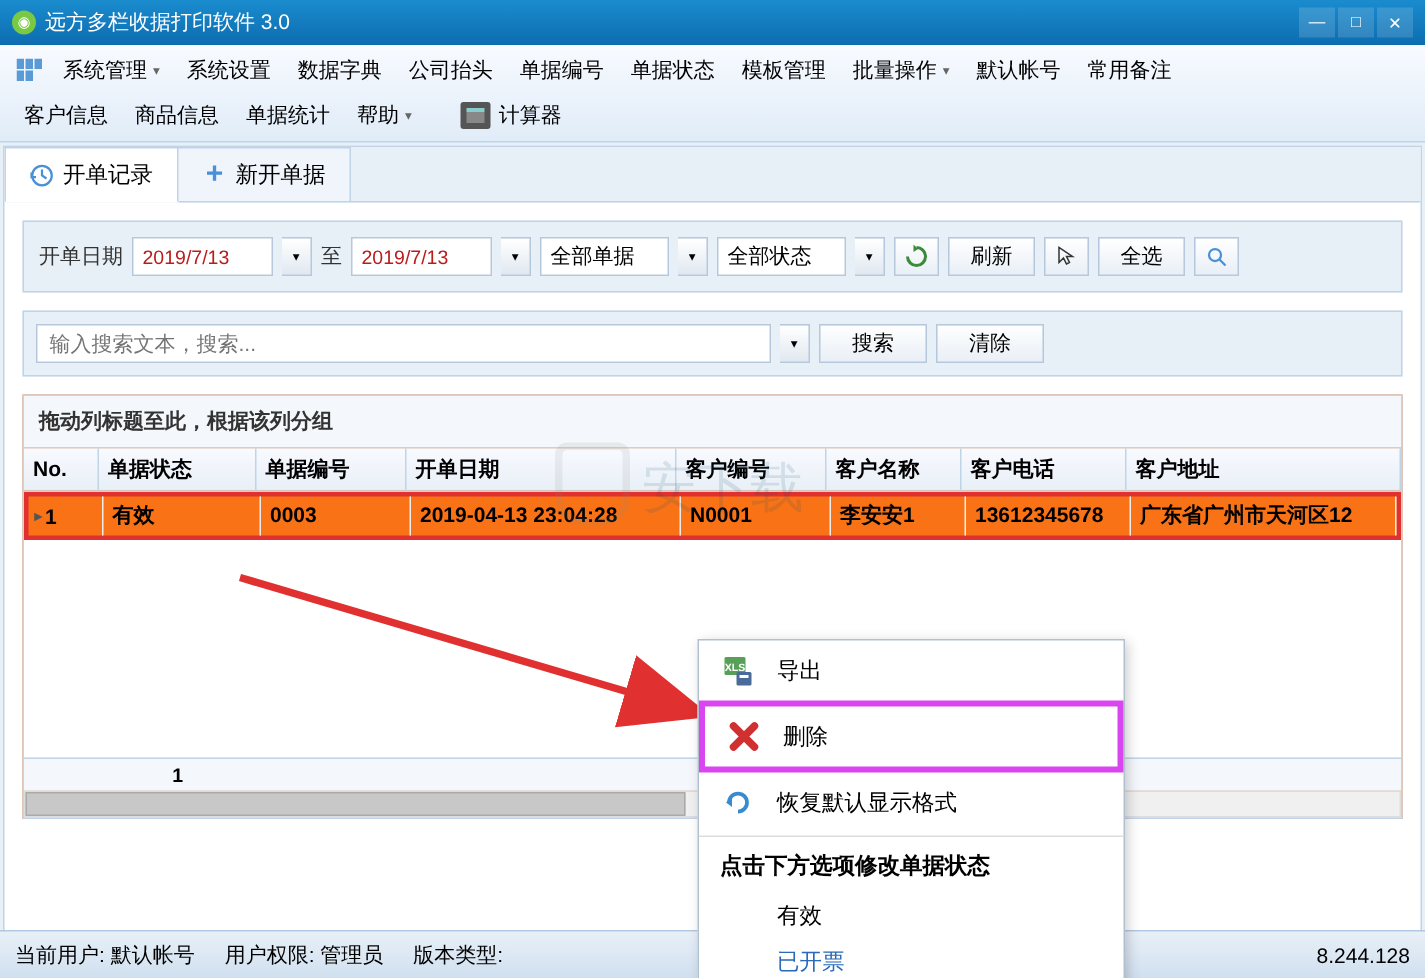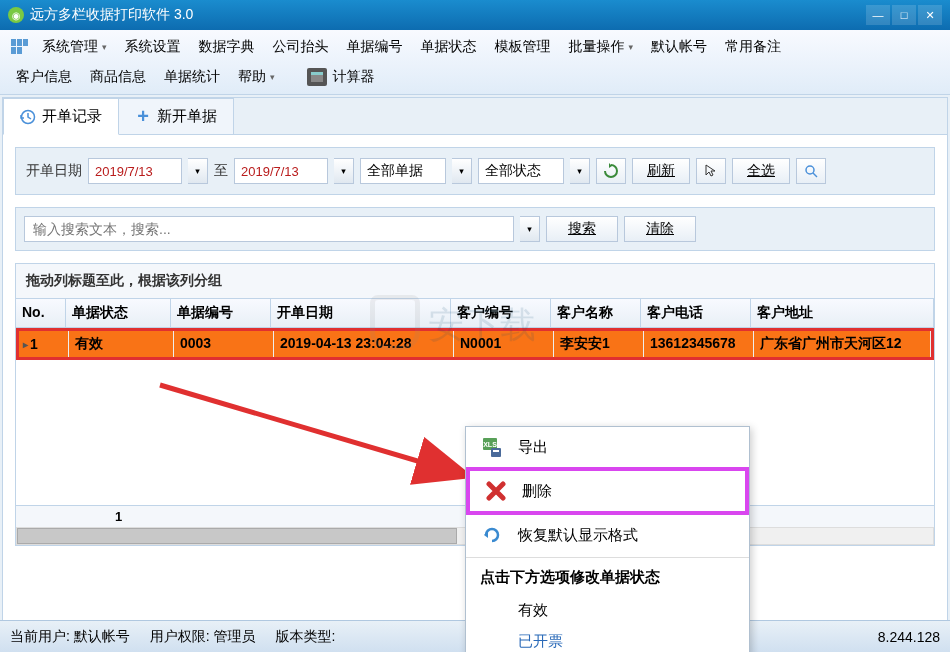--- a/index.html
+++ b/index.html
@@ -25,21 +25,21 @@
 .tab { padding: 8px 16px; border: 1px solid #c0d4e8; border-bottom: none; background: #f0f5fb; cursor: pointer; display: flex; align-items: center; gap: 6px; font-size: 15px; margin-right: -1px; }
 .tab.active { background: #fff; border-bottom: 1px solid #fff; margin-bottom: -1px; }
 .tab-icon { width: 16px; height: 16px; display: flex; align-items: center; justify-content: center; }
 
 .filter-bar { background: #e8f0f7; border: 1px solid #c0d4e8; margin: 12px; padding: 10px; display: flex; align-items: center; gap: 6px; font-size: 14px; }
 .filter-label { color: #333; }
 .date-input { width: 94px; height: 26px; border: 1px solid #b8c8dc; padding: 0 6px; font-size: 13px; color: #b91c1c; }
 .date-btn { width: 20px; height: 26px; border: 1px solid #b8c8dc; border-left: none; background: linear-gradient(to bottom, #fff, #e0e8f0); cursor: pointer; font-size: 9px; }
 .combo { height: 26px; border: 1px solid #b8c8dc; padding: 0 6px; font-size: 14px; display: flex; align-items: center; background: #fff; }
 .combo-btn { width: 20px; height: 26px; border: 1px solid #b8c8dc; border-left: none; background: linear-gradient(to bottom, #fff, #e0e8f0); cursor: pointer; font-size: 9px; }
-.tool-btn { height: 26px; padding: 0 14px; border: 1px solid #b8c8dc; background: linear-gradient(to bottom, #fff, #e8eff6); cursor: pointer; font-size: 14px; display: flex; align-items: center; gap: 4px; text-decoration: underline; }
+.tool-btn { height: 26px; padding: 0 14px; border: 1px solid #b8c8dc; background: linear-gradient(to bottom, #fff, #e8eff6); cursor: pointer; font-size: 14px; display: flex; align-items: center; gap: 4px; }
 .icon-btn { width: 30px; height: 26px; border: 1px solid #b8c8dc; background: linear-gradient(to bottom, #fff, #e8eff6); cursor: pointer; display: flex; align-items: center; justify-content: center; }
 
 .search-bar { background: #e8f0f7; border: 1px solid #c0d4e8; margin: 0 12px 12px 12px; padding: 8px; display: flex; align-items: center; gap: 6px; }
 .search-input { flex: 0 0 490px; height: 26px; border: 1px solid #b8c8dc; padding: 0 8px; font-size: 14px; color: #999; }
 
 .grid-area { margin: 0 12px; border: 1px solid #c0d4e8; background: #f97316; font-weight: bold; }
 .grid-group-hint { padding: 8px 10px; font-size: 14px; color: #333; border-bottom: 1px solid #c0d4e8; background: #f4f7fb; }
 .grid-header { display: flex; background: linear-gradient(to bottom, #f8faff, #e8eff6); border-bottom: 1px solid #c0d4e8; font-size: 14px; }
 .grid-hcell { padding: 5px 6px; border-right: 1px solid #c0d4e8; }
 .grid-row { display: flex; font-size: 14px; }

